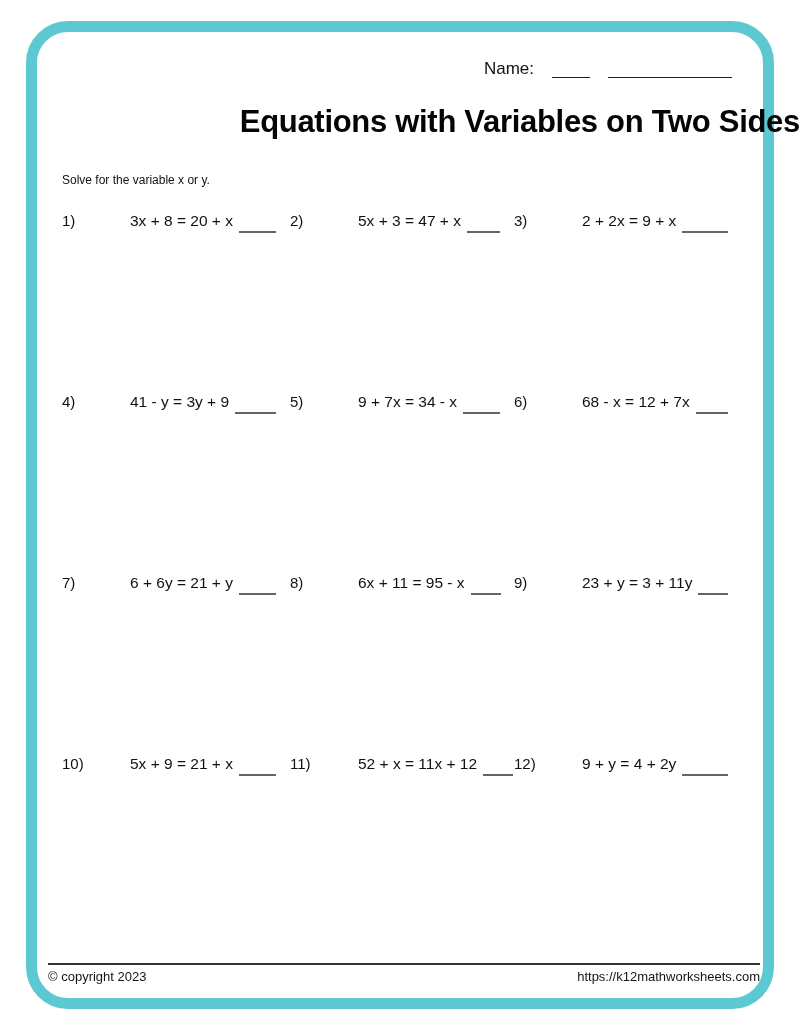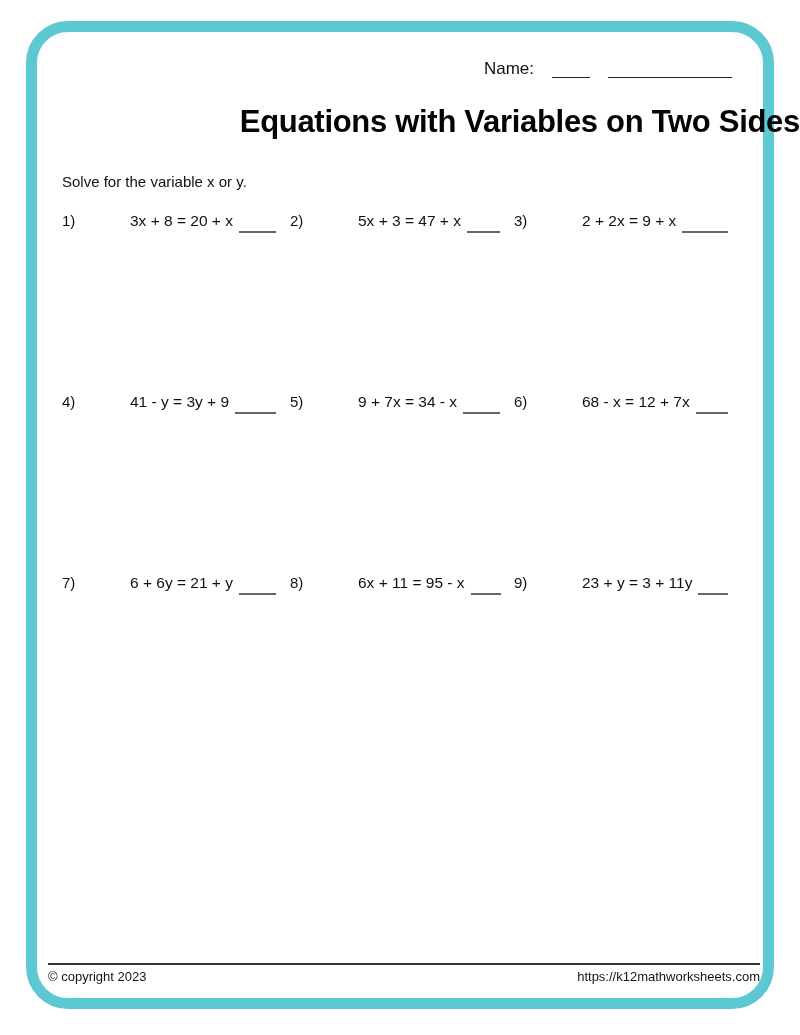--- a/index.html
+++ b/index.html
@@ -51,21 +51,21 @@
     font-size: 31px;
     line-height: 37px;
     font-weight: 700;
     letter-spacing: -0.3px;
     color: #050505;
   }
   .instruction {
     position: absolute;
     top: 173px;
     left: 62px;
-    font-size: 15px;
+    font-size: 12px;
     color: #111;
   }
   .problems {
     position: absolute;
     left: 62px;
     top: 209px;
     width: 666px;
     display: grid;
     grid-template-columns: 228px 224px 214px;
     grid-auto-rows: 24px;
@@ -170,20 +170,35 @@
     <div class="problem">
       <span class="num">8)</span>
       <span class="eq">6x + 11 = 95 - x</span>
       <span class="answer-line"></span>
     </div>
     <div class="problem">
       <span class="num">9)</span>
       <span class="eq">23 + y = 3 + 11y</span>
       <span class="answer-line"></span>
     </div>
+    <div class="problem">
+      <span class="num">10)</span>
+      <span class="eq">5x + 9 = 21 + x</span>
+      <span class="answer-line"></span>
+    </div>
+    <div class="problem">
+      <span class="num">11)</span>
+      <span class="eq">52 + x = 11x + 12</span>
+      <span class="answer-line"></span>
+    </div>
+    <div class="problem">
+      <span class="num">12)</span>
+      <span class="eq">9 + y = 4 + 2y</span>
+      <span class="answer-line"></span>
+    </div>
   </div>
 
   <div class="footer-divider"></div>
 
   <div class="footer">
     <span>© copyright 2023</span>
     <span>https://k12mathworksheets.com</span>
   </div>
 
 </div>

